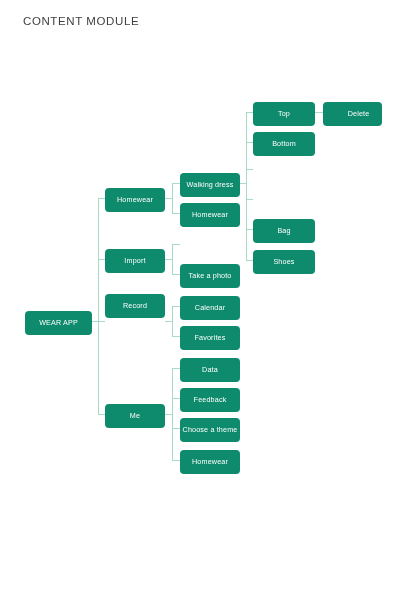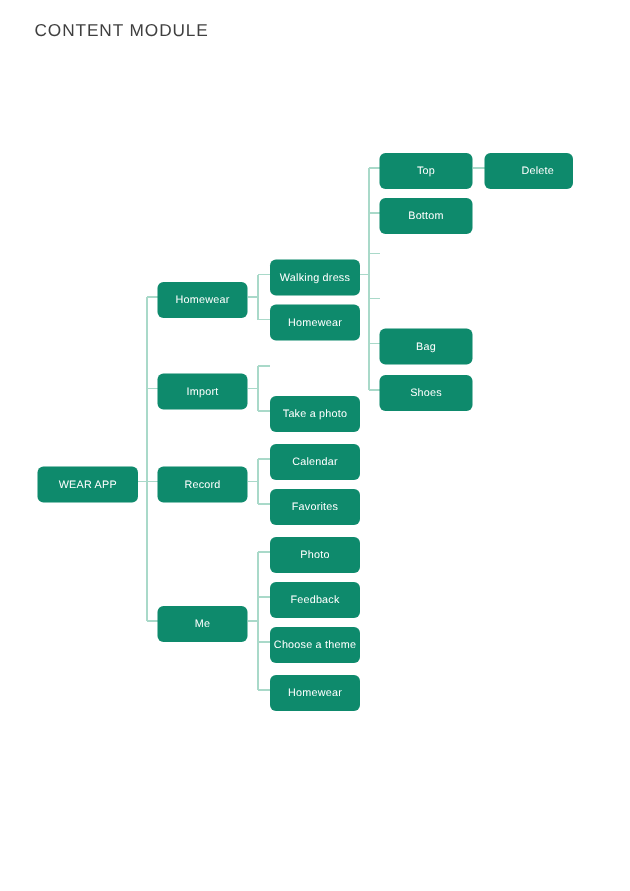--- a/index.html
+++ b/index.html
@@ -111,29 +111,29 @@
       <line x1="246" y1="260" x2="253" y2="260"></line>
 
       <line x1="315" y1="112" x2="323" y2="112"></line>
     </g>
   </svg>
 
   <div class="node root" style="top:311px">WEAR APP</div>
 
   <div class="node lvl2" style="top:188px">Homewear</div>
   <div class="node lvl2" style="top:249px">Import</div>
-  <div class="node lvl2" style="top:311px">Record</div>
+  <div class="node lvl2" style="top:294px">Record</div>
   <div class="node lvl2" style="top:404px">Me</div>
 
   <div class="node lvl3" style="top:173px">Walking dress</div>
   <div class="node lvl3" style="top:203px">Homewear</div>
   <div class="node lvl3" style="top:264px">Take a photo</div>
   <div class="node lvl3" style="top:296px">Calendar</div>
   <div class="node lvl3" style="top:326px">Favorites</div>
-  <div class="node lvl3" style="top:358px">Photo</div>
+  <div class="node lvl3" style="top:358px">Data</div>
   <div class="node lvl3" style="top:388px">Feedback</div>
   <div class="node lvl3" style="top:418px">Choose a theme</div>
   <div class="node lvl3" style="top:450px">Homewear</div>
 
   <div class="node lvl4" style="top:102px">Top</div>
   <div class="node lvl4" style="top:132px">Bottom</div>
   <div class="node lvl4" style="top:219px">Bag</div>
   <div class="node lvl4" style="top:250px">Shoes</div>
 
   <div class="node lvl5" style="top:102px">Delete</div>

